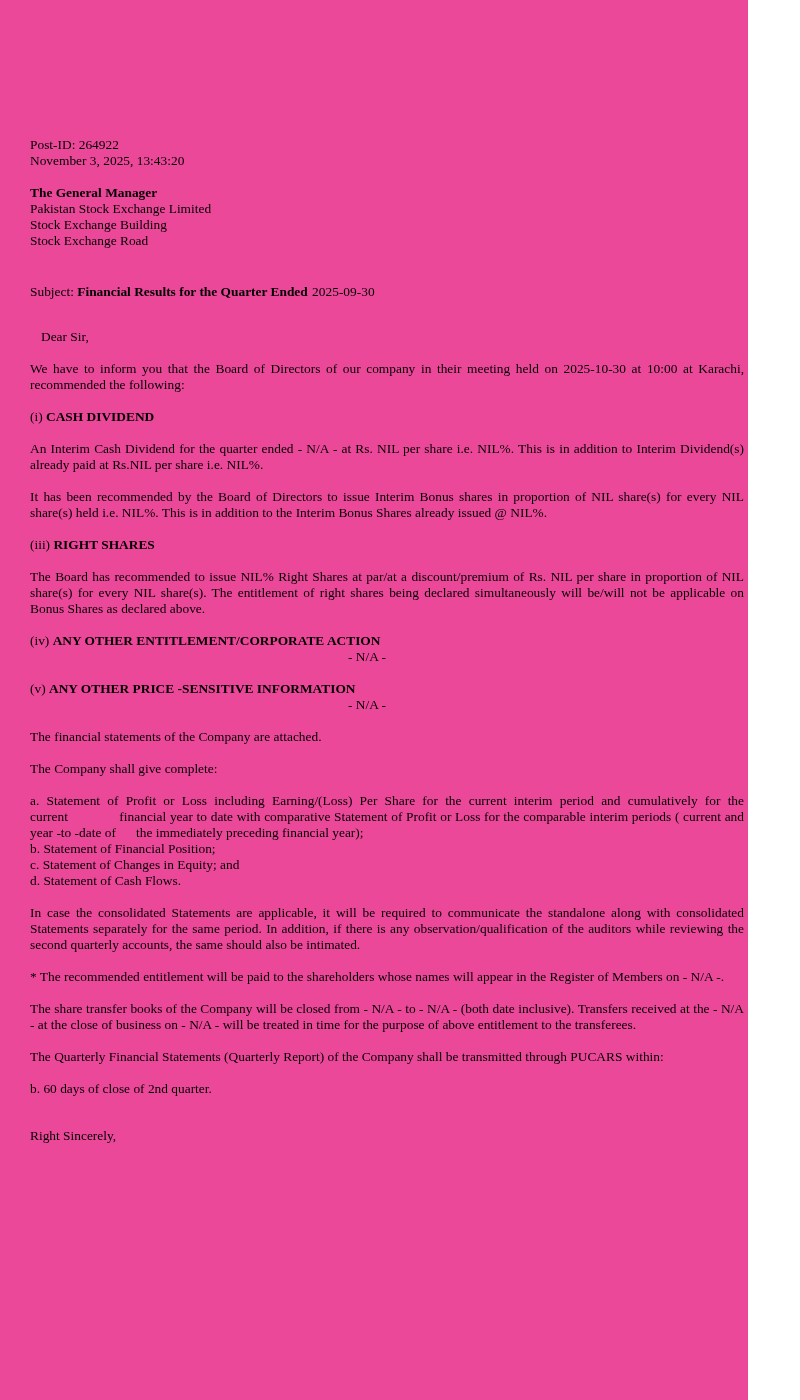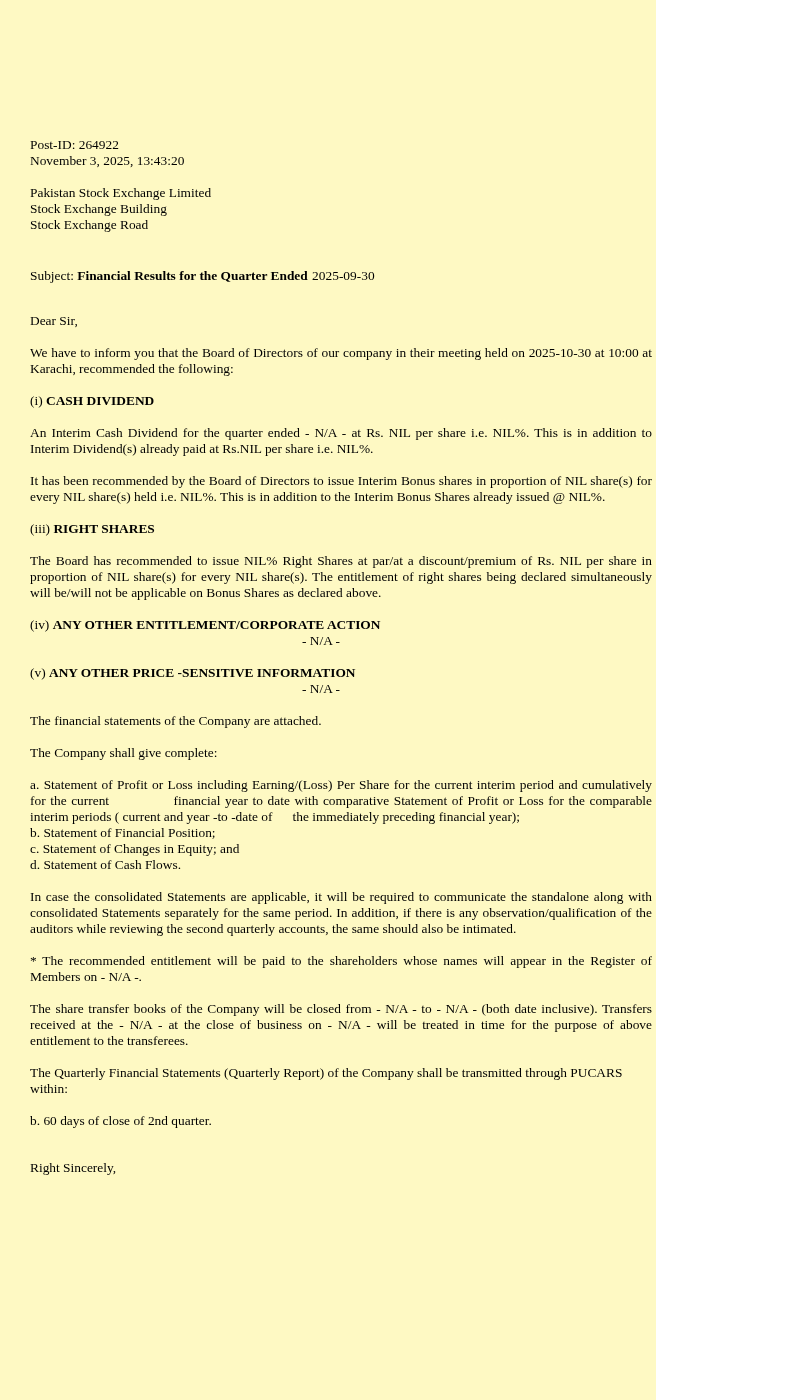--- a/index.html
+++ b/index.html
@@ -1,50 +1,51 @@
 <!DOCTYPE html>
 <html><head>
 <meta charset="utf-8">
 <style>
   html, body { margin: 0; padding: 0; background: #ffffff; }
   .page {
     position: relative;
-    width: 656px;
+    width: 748px;
     height: 1400px;
-    background: #fef9c3;
+    background: #ec4899;
     color: #000000;
     font-family: "Liberation Serif", "DejaVu Serif", serif;
     font-size: 13.4px;
     line-height: 16px;
     overflow: hidden;
   }
   .content { padding: 137px 4px 0 30px; }
   .block { margin: 0 0 16px 0; }
   .just { text-align: justify; }
   .prewrap { white-space: pre-wrap; font-family: Liberation Serif, serif; }
   .mt-xl { margin-top: 35px; }
-  .mt-lg { margin-top: 29px; }
+  .mt-lg { margin-top: 29px; margin-left: 11px; }
   .mt-close { margin-top: 31px; }
   .b { font-weight: bold; }
   .centered { text-align: center; padding-right: 40px; }
   .subject-date { margin-left: 1px; text-align: right; }
   .line { margin: 0; }
 </style>
 </head>
 <body>
 
 <div class="page">
   <div class="content">
 
     <div class="block">
       <div class="line">Post-ID: 264922</div>
       <div class="line">November 3, 2025, 13:43:20</div>
     </div>
 
     <div class="block">
+      <div class="line b">The General Manager</div>
       <div class="line">Pakistan Stock Exchange Limited</div>
       <div class="line">Stock Exchange Building</div>
       <div class="line">Stock Exchange Road</div>
     </div>
 
     <div class="block mt-xl">
       <span>Subject:</span>
       <span class="b">Financial Results for the Quarter Ended</span>
       <span class="subject-date">2025-09-30</span>
     </div>

